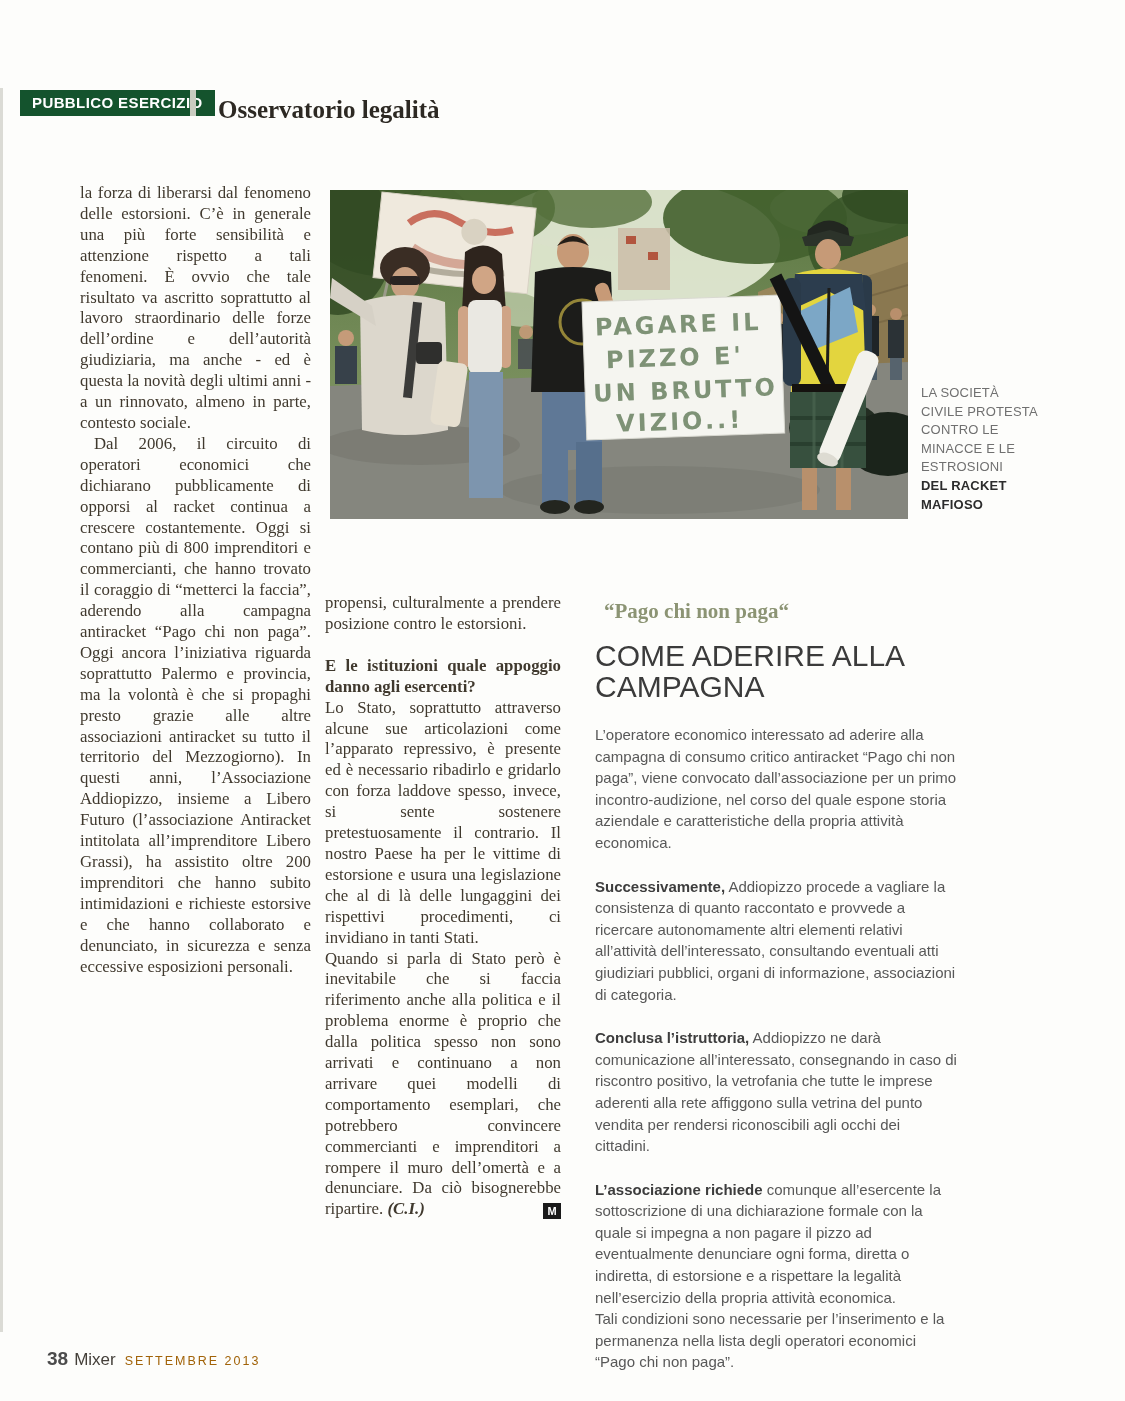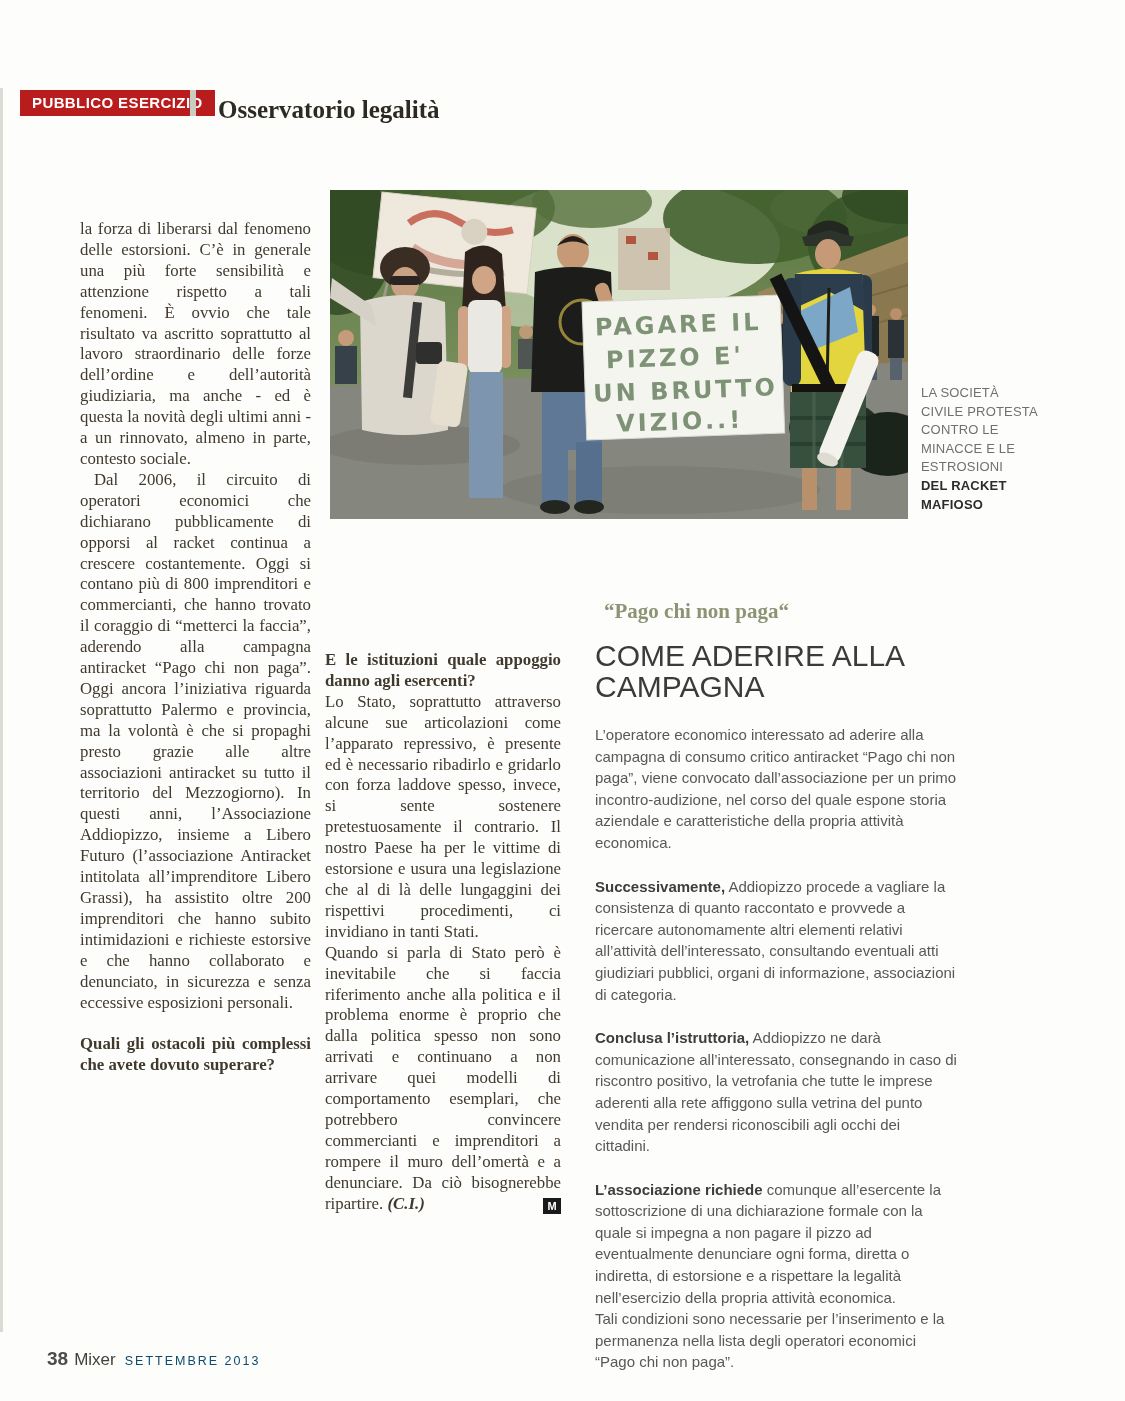--- a/index.html
+++ b/index.html
@@ -2,29 +2,29 @@
 <html lang="it"><head>
 <meta charset="utf-8">
 <style>
   html,body{margin:0;padding:0;background:#ffffff;}
   .page{position:relative;width:1125px;height:1401px;background:#fdfdfb;overflow:hidden;
         font-family:"Liberation Serif",serif;}
   .edge-line{position:absolute;left:0;top:88px;width:3px;height:1244px;background:#dbdbd5;}
 
   
   .badge{position:absolute;left:20px;top:90px;height:26px;line-height:26px;padding:0 12px;
-         background:#b91c1c;color:#ffffff;font-family:"Liberation Sans",sans-serif;
+         background:#14532d;color:#ffffff;font-family:"Liberation Sans",sans-serif;
          font-weight:bold;font-size:15px;letter-spacing:.4px;}
   .badge-divider{position:absolute;left:190px;top:90px;width:6px;height:26px;background:#c9ccc0;}
   .title{position:absolute;left:206px;top:84px;margin:12px;font-size:25px;font-weight:bold;
          color:#2d2923;font-family:"Liberation Serif",serif;}
 
   
   .serif-col{position:absolute;font-size:16.8px;line-height:20.9px;color:#40392e;
-             text-align:justify;margin-top:36px;}
+             text-align:justify;}
   .serif-col p{margin:0;}
   .col-left{left:80px;top:183px;width:231px;}
   .col-mid{left:325px;top:593px;width:236px;}
   .indent{text-indent:14px;}
   .q{font-weight:bold;margin-top:21px !important;margin-bottom:0 !important;}
   .sig{font-weight:bold;font-style:italic;}
   .mixer-mark{display:inline-block;float:right;width:18px;height:16px;background:#1a1a1a;
               color:#ffffff;font-family:"Liberation Sans",sans-serif;font-weight:bold;
               font-size:11px;line-height:16px;text-align:center;margin-top:4px;}
 
@@ -49,36 +49,35 @@
   .heading{margin:16px 0 0 0;font-size:30px;line-height:31px;font-weight:normal;
            color:#3b3b3b;letter-spacing:0;}
   .col-right .body{font-size:15px;line-height:21.6px;color:#585858;margin:22px 0 0 0;}
   .col-right .body b{color:#3d3d3d;}
   .col-right .body.cont{margin-top:0;}
 
   
   .footer{position:absolute;left:47px;top:1348px;font-family:"Liberation Sans",sans-serif;}
   .footer .pn{font-weight:bold;font-size:19px;color:#4b4b4b;}
   .footer .mag{font-weight:normal;font-size:17px;color:#443f39;margin-left:6px;}
-  .footer .iss{font-size:12.5px;color:#0c4a6e;letter-spacing:2px;margin-left:9px;}
+  .footer .iss{font-size:12.5px;color:#a16207;letter-spacing:2px;margin-left:9px;}
 </style>
 </head>
 <body>
 
 <div class="page">
   <div class="edge-line"></div>
 
   <span class="badge">PUBBLICO ESERCIZIO</span>
   <span class="badge-divider"></span>
   <h1 class="title">Osservatorio legalità</h1>
 
   <div class="serif-col col-left">
     <p>la forza di liberarsi dal fenomeno delle estorsioni. C’è in generale una più forte sensibilità e attenzione rispetto a tali fenomeni. È ovvio che tale risultato va ascritto soprattutto al lavoro straordinario delle forze dell’ordine e dell’autorità giudiziaria, ma anche - ed è questa la novità degli ultimi anni - a un rinnovato, almeno in parte, contesto sociale.</p>
     <p class="indent">Dal 2006, il circuito di operatori economici che dichiarano pubblicamente di opporsi al racket continua a crescere costantemente. Oggi si contano più di 800 imprenditori e commercianti, che hanno trovato il coraggio di “metterci la faccia”, aderendo alla campagna antiracket “Pago chi non paga”. Oggi ancora l’iniziativa riguarda soprattutto Palermo e provincia, ma la volontà è che si propaghi presto grazie alle altre associazioni antiracket su tutto il territorio del Mezzogiorno). In questi anni, l’Associazione Addiopizzo, insieme a Libero Futuro (l’associazione Antiracket intitolata all’imprenditore Libero Grassi), ha assistito oltre 200 imprenditori che hanno subito intimidazioni e richieste estorsive e che hanno collaborato e denunciato, in sicurezza e senza eccessive esposizioni personali.</p>
-    <p class="q">Quali gli ostacoli più complessi che avete dovuto superare?</p>
   </div>
 
   <figure class="photo" style="margin:0">
     <svg viewBox="0 0 578 329" width="578" height="329">
       <defs>
         <linearGradient id="gFol" x1="0" y1="0" x2="0" y2="1">
           <stop offset="0" stop-color="#5b7742"></stop>
             <stop offset="1" stop-color="#8ea070"></stop>
         </linearGradient>
       </defs>
@@ -220,20 +219,21 @@
     <div>LA SOCIETÀ</div>
     <div>CIVILE PROTESTA</div>
     <div>CONTRO LE</div>
     <div>MINACCE E LE</div>
     <div>ESTROSIONI</div>
     <div class="cb">DEL RACKET</div>
     <div class="cb">MAFIOSO</div>
   </div>
 
   <div class="serif-col col-mid">
+    <p>propensi, culturalmente a prendere posizione contro le estorsioni.</p>
     <p class="q">E le istituzioni quale appoggio danno agli esercenti?</p>
     <p>Lo Stato, soprattutto attraverso alcune sue articolazioni come l’apparato repressivo, è presente ed è necessario ribadirlo e gridarlo con forza laddove spesso, invece, si sente sostenere pretestuosamente il contrario. Il nostro Paese ha per le vittime di estorsione e usura una legislazione che al di là delle lungaggini dei rispettivi procedimenti, ci invidiano in tanti Stati.</p>
     <p>
       <span>Quando si parla di Stato però è inevitabile che si faccia riferimento anche alla politica e il problema enorme è proprio che dalla politica spesso non sono arrivati e continuano a non arrivare quei modelli di comportamento esemplari, che potrebbero convincere commercianti e imprenditori a rompere il muro dell’omertà e a denunciare. Da ciò bisognerebbe ripartire. </span><em class="sig">(C.I.)</em><span class="mixer-mark">M</span>
     </p>
   </div>
 
   <div class="col-right">
     <p class="kicker">“Pago chi non paga“</p>
     <h2 class="heading">COME ADERIRE ALLA CAMPAGNA</h2>

